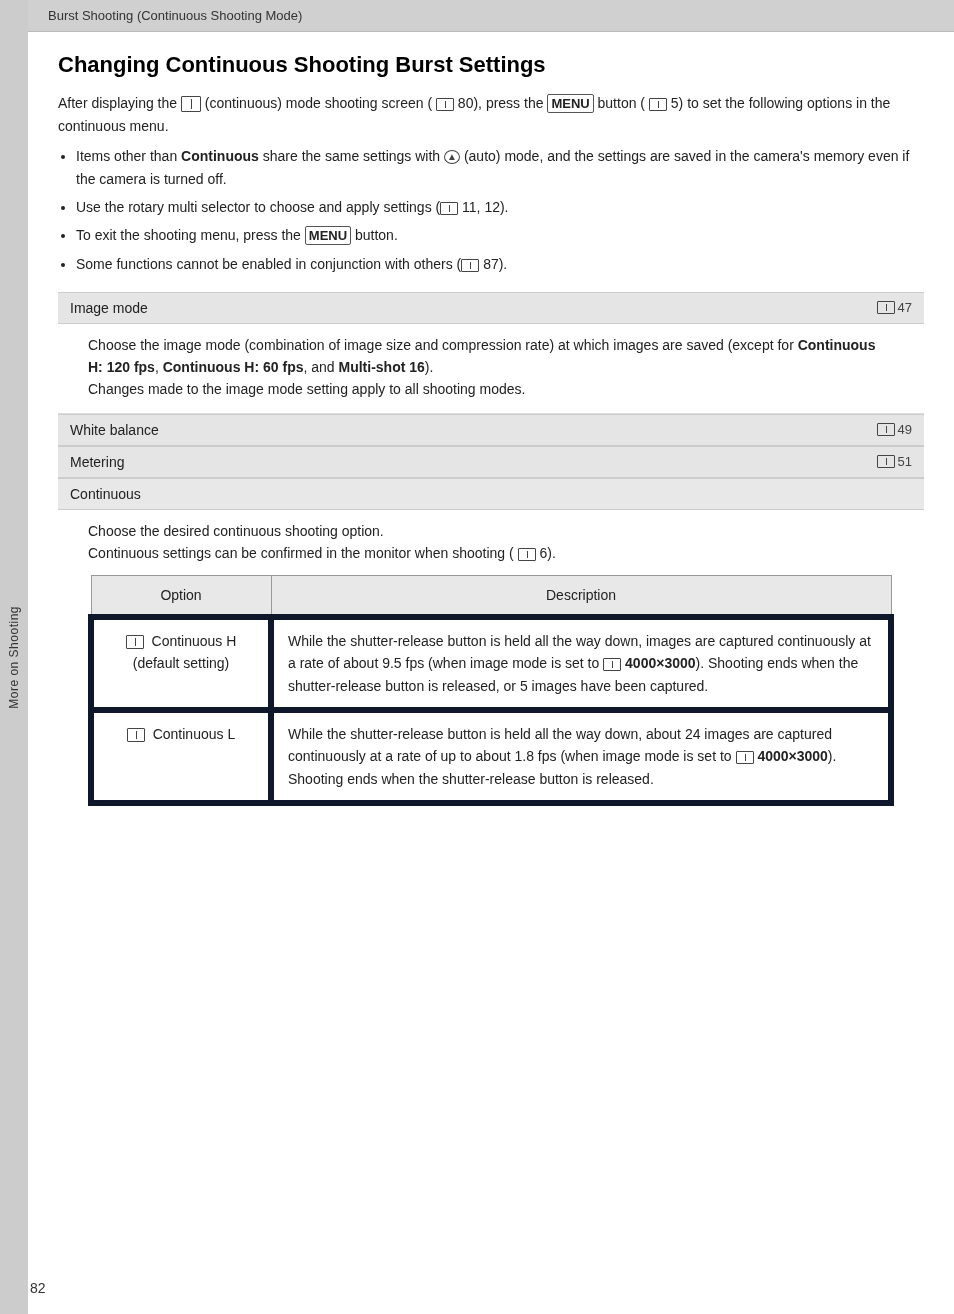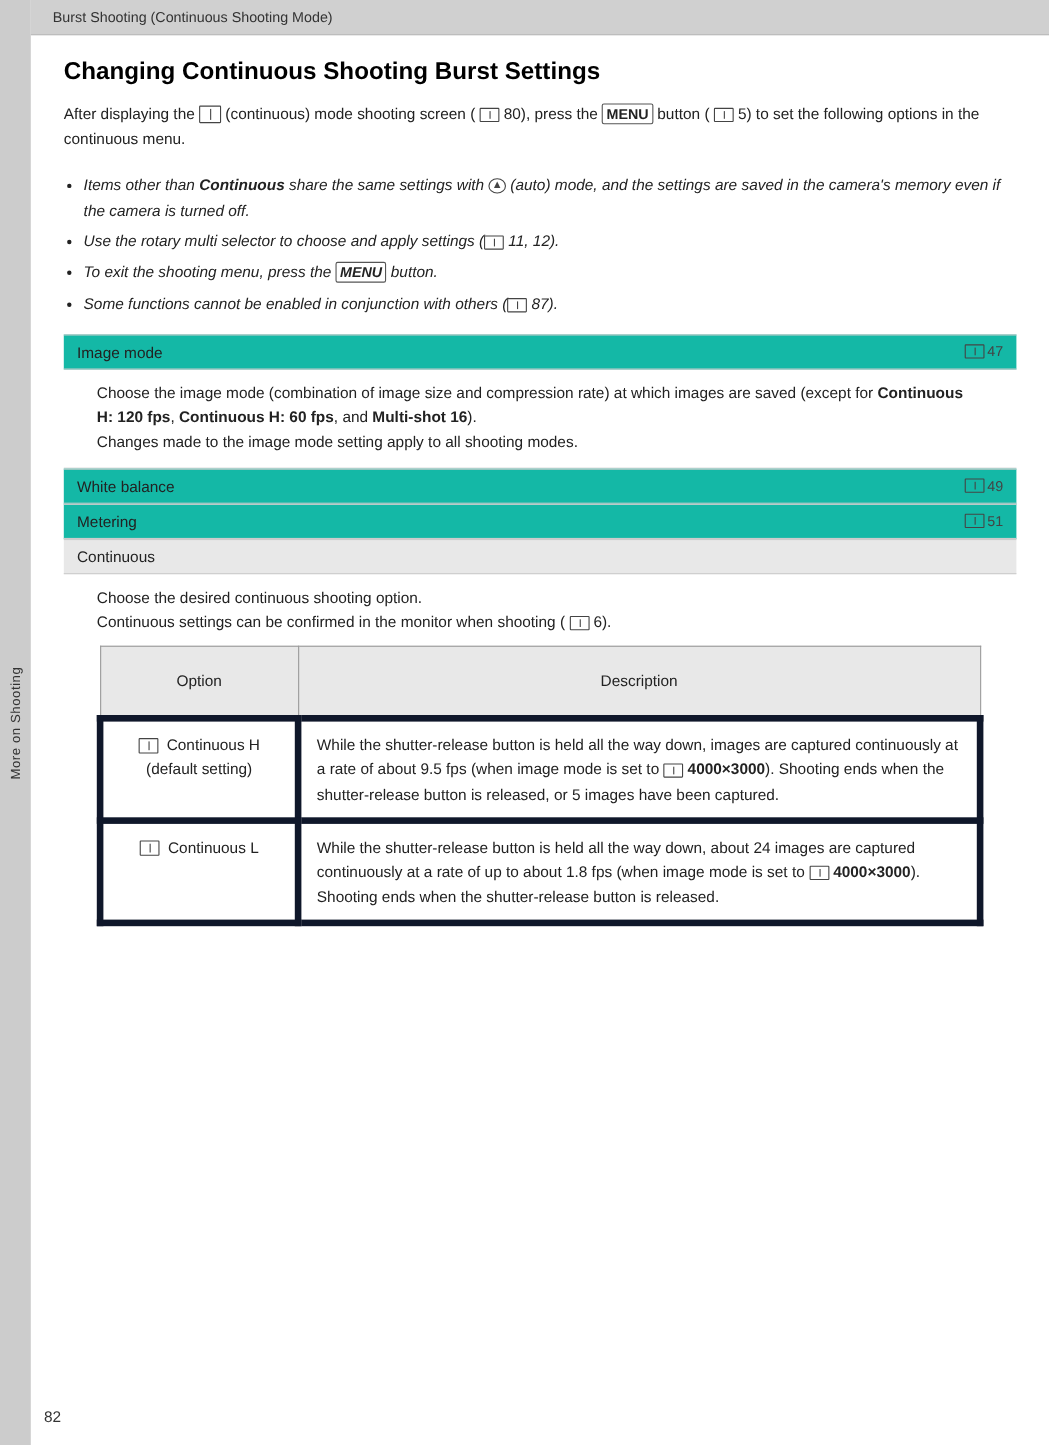--- a/index.html
+++ b/index.html
@@ -67,48 +67,47 @@
     h1.page-title {
       font-size: 22px;
       font-weight: bold;
       margin-bottom: 14px;
       color: #000;
     }
 
     .intro-text {
       font-size: 14px;
       line-height: 1.6;
-      margin-bottom: 20px;
+      margin-bottom: 8px;
       color: #222;
     }
 
     .bullet-list {
       margin-left: 18px;
       margin-bottom: 16px;
     }
 
     .bullet-list li {
       font-size: 14px;
       line-height: 1.6;
       margin-bottom: 6px;
       color: #222;
-      font-style: italic;
     }
 
     .menu-key {
       font-family: Arial, Helvetica, sans-serif;
       font-weight: bold;
       font-size: 13px;
       border: 1px solid #555;
       padding: 1px 3px;
       border-radius: 2px;
     }
 
     .section-header {
-      background: #14b8a6;
+      background: #e5e5e5;
       border-top: 1px solid #ccc;
       border-bottom: 1px solid #ccc;
       padding: 7px 12px;
       display: flex;
       justify-content: space-between;
       align-items: center;
       font-size: 14px;
       color: #222;
       margin-top: 0;
     }
@@ -149,21 +148,21 @@
       width: 100%;
       border-collapse: collapse;
       border: 1px solid #999;
       margin-top: 10px;
       font-size: 14px;
     }
 
     .options-table th {
       background: #e8e8e8;
       border: 1px solid #999;
-      padding: 20px 14px;
+      padding: 8px 14px;
       text-align: center;
       font-weight: normal;
       color: #222;
     }
 
     .options-table td {
       border: 6px solid #0f172a;
       padding: 10px 14px;
       vertical-align: top;
       line-height: 1.6;
@@ -172,21 +171,21 @@
 
     .option-cell {
       width: 180px;
       text-align: center;
       vertical-align: middle;
     }
 
     .page-number {
       position: absolute;
       bottom: 18px;
-      left: 40px;
+      left: 30px;
       font-size: 14px;
       color: #333;
     }
   </style>
 </head>
 <body>
 
 <div class="page-wrapper">
 
   <div class="side-tab">

